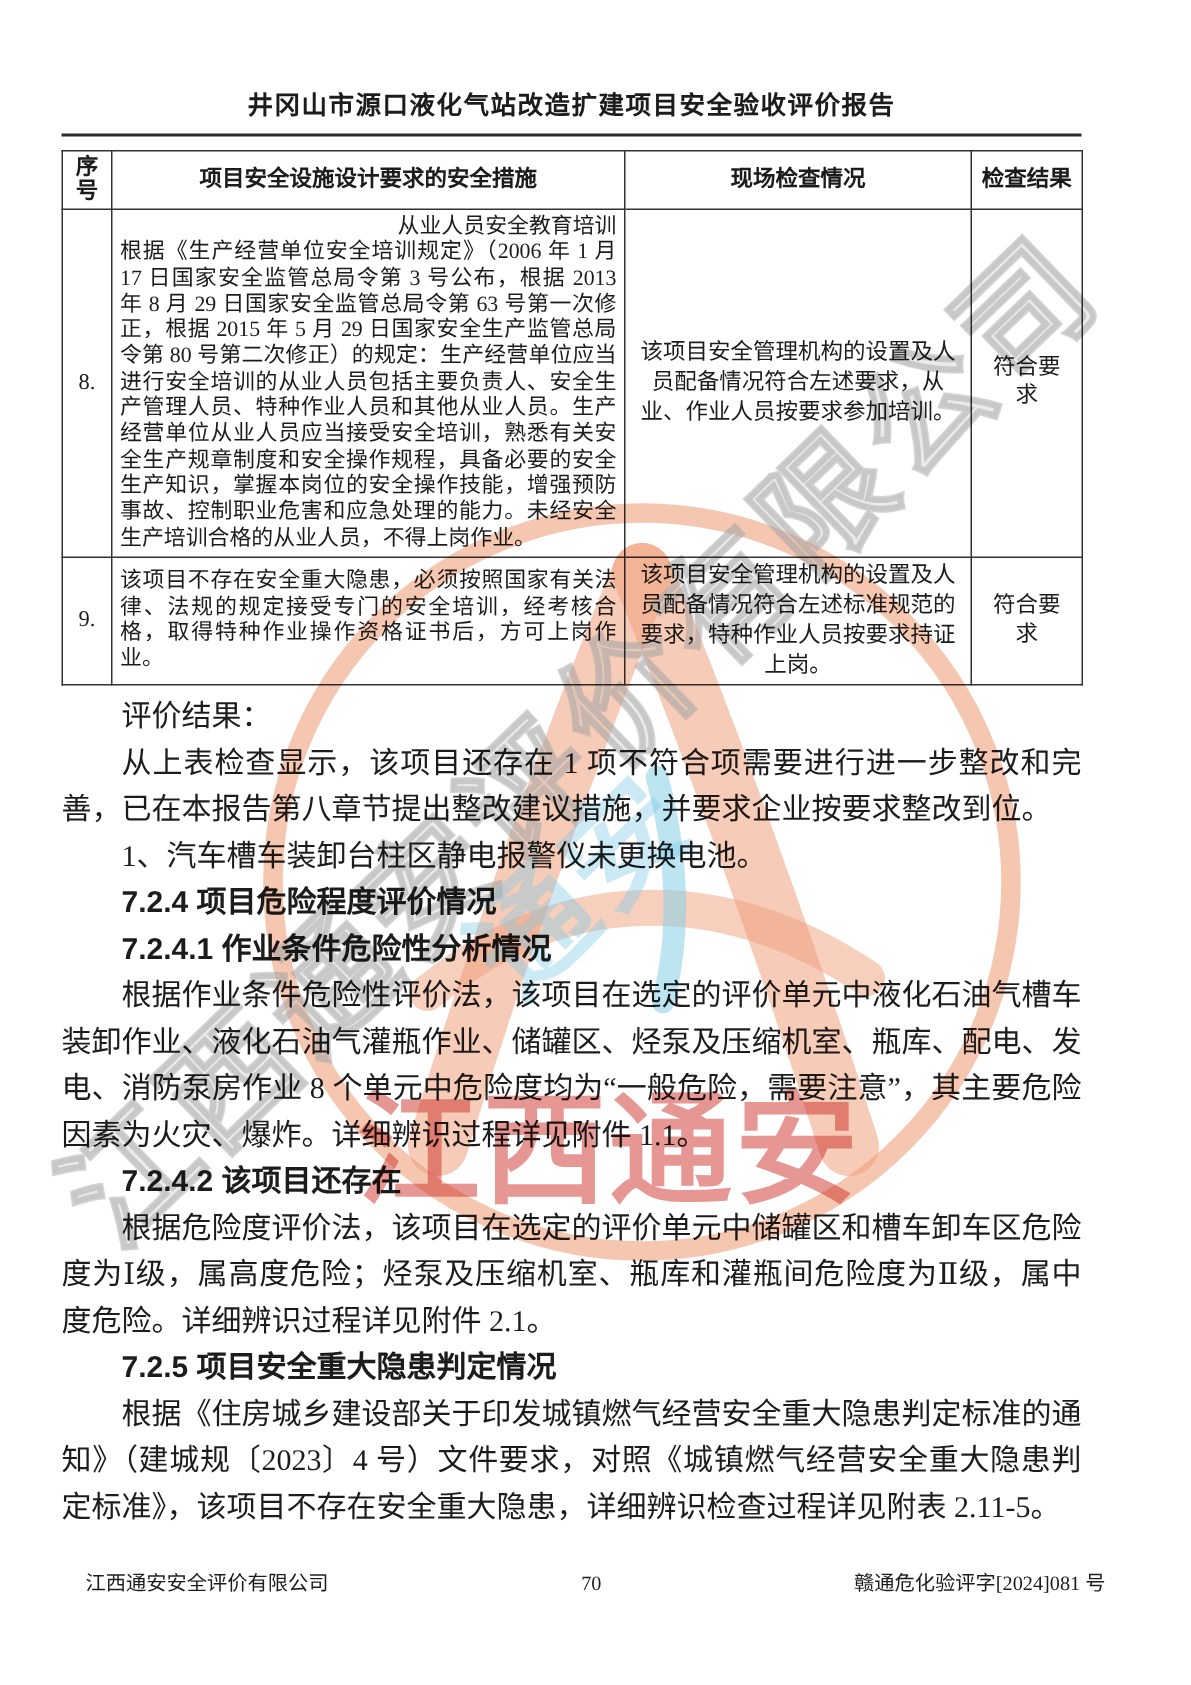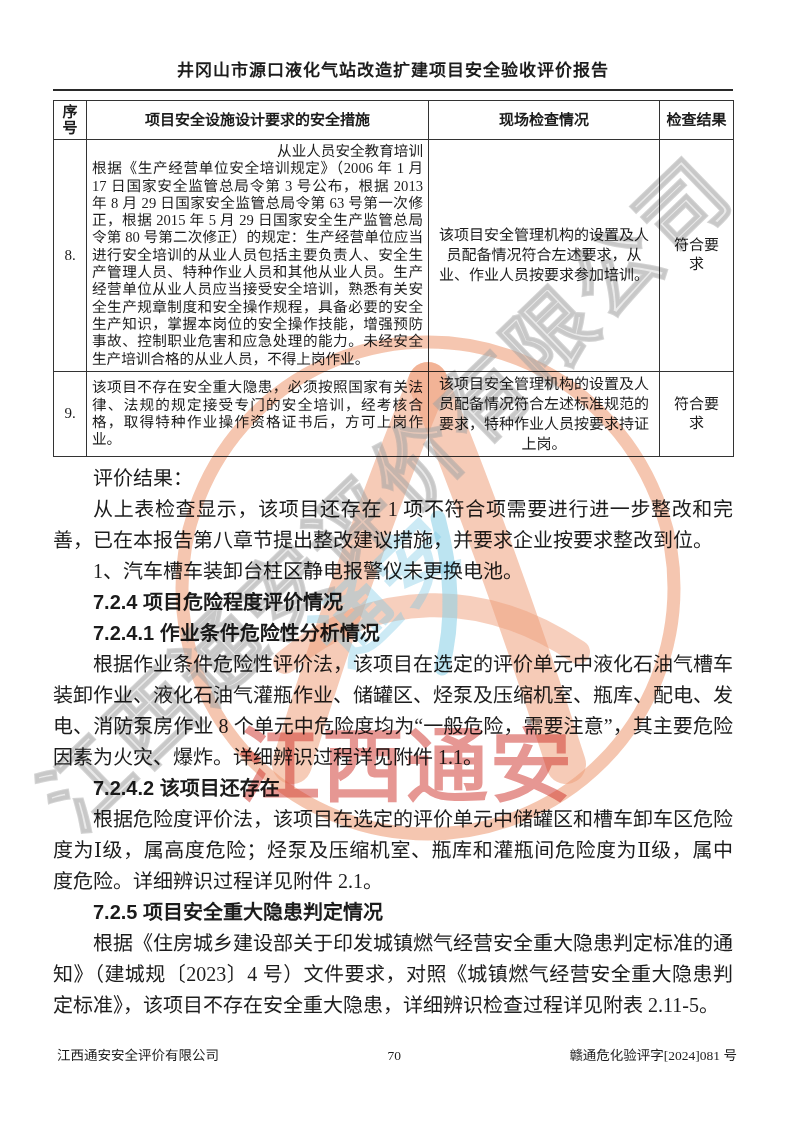--- a/index.html
+++ b/index.html
@@ -1,21 +1,21 @@
 <!DOCTYPE html>
 <html lang="zh-CN"><head>
 <meta charset="utf-8">
 <style>
   html,body { margin:0; padding:0; background:#ffffff; }
   .page {
     position:relative; width:794px; height:1123px; background:#ffffff;
     font-family:"Liberation Serif","DejaVu Serif",serif; color:#1c1c1c;
     overflow:hidden;
   }
-  .content { position:absolute; left:53px; top:56px; width:680px; z-index:1; }
+  .content { position:absolute; left:41px; top:56px; width:680px; z-index:1; }
 
   .doc-header {
     text-align:center; font-size:17px; font-weight:bold; letter-spacing:1px;
     padding-bottom:8px; border-bottom:2px solid #2a2a2a;
   }
 
   table.check-table {
     border-collapse:collapse; width:680px; margin-top:9px; table-layout:fixed;
   }
   .check-table th, .check-table td { border:1.4px solid #333; overflow:hidden; }

